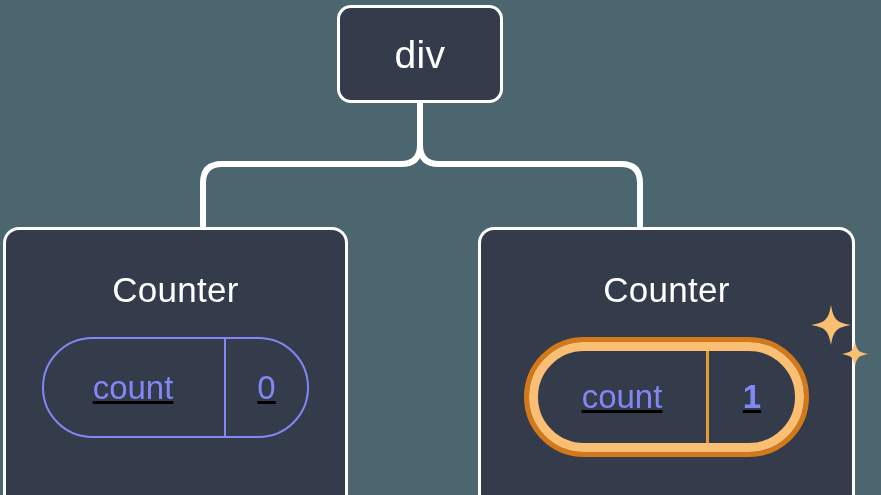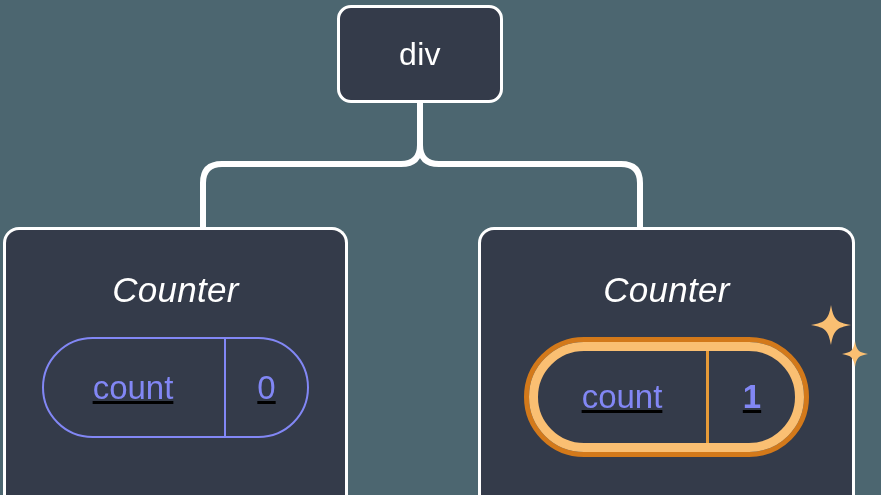--- a/index.html
+++ b/index.html
@@ -42,41 +42,40 @@
     width: 166px;
     height: 98px;
     justify-content: center;
     border-radius: 14px;
   }
   .node-title {
     color: #ffffff;
     letter-spacing: 0.3px;
   }
   .root-title {
-    font-size: 32px;
+    font-size: 39px;
     line-height: 1;
     font-weight: 400;
   }
   .node-child {
     top: 227px;
     height: 268px;
     border-bottom-left-radius: 0;
     border-bottom-right-radius: 0;
     border-bottom: none;
     padding-top: 42px;
   }
   .node-left  { left: 3px;   width: 345px; }
   .node-right { left: 478px; width: 377px; }
 
   .child-title {
     font-size: 35px;
     line-height: 1;
     font-weight: 400;
     margin-bottom: 30px;
-    font-style: italic;
   }
 
   
   .pill-wrap {
     position: relative;
     display: flex;
     align-items: center;
     text-decoration: underline;
   }
   .pill {

